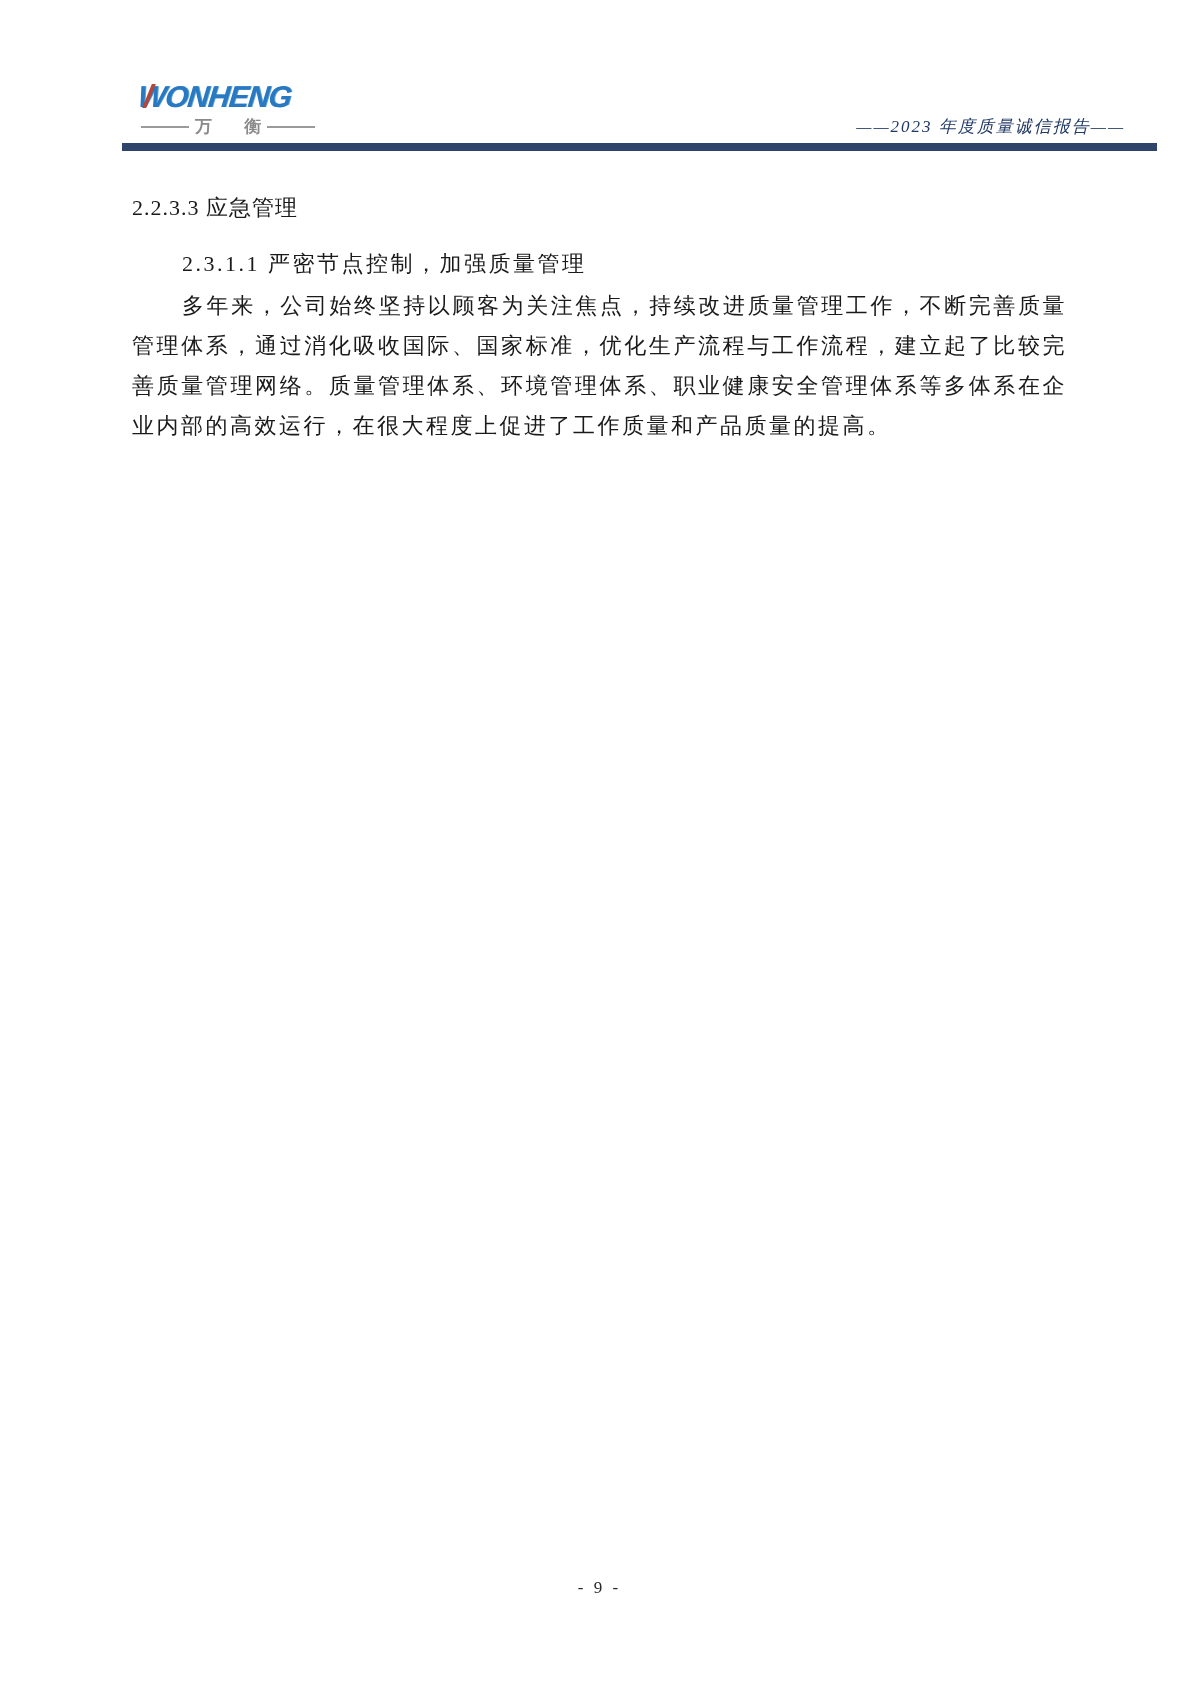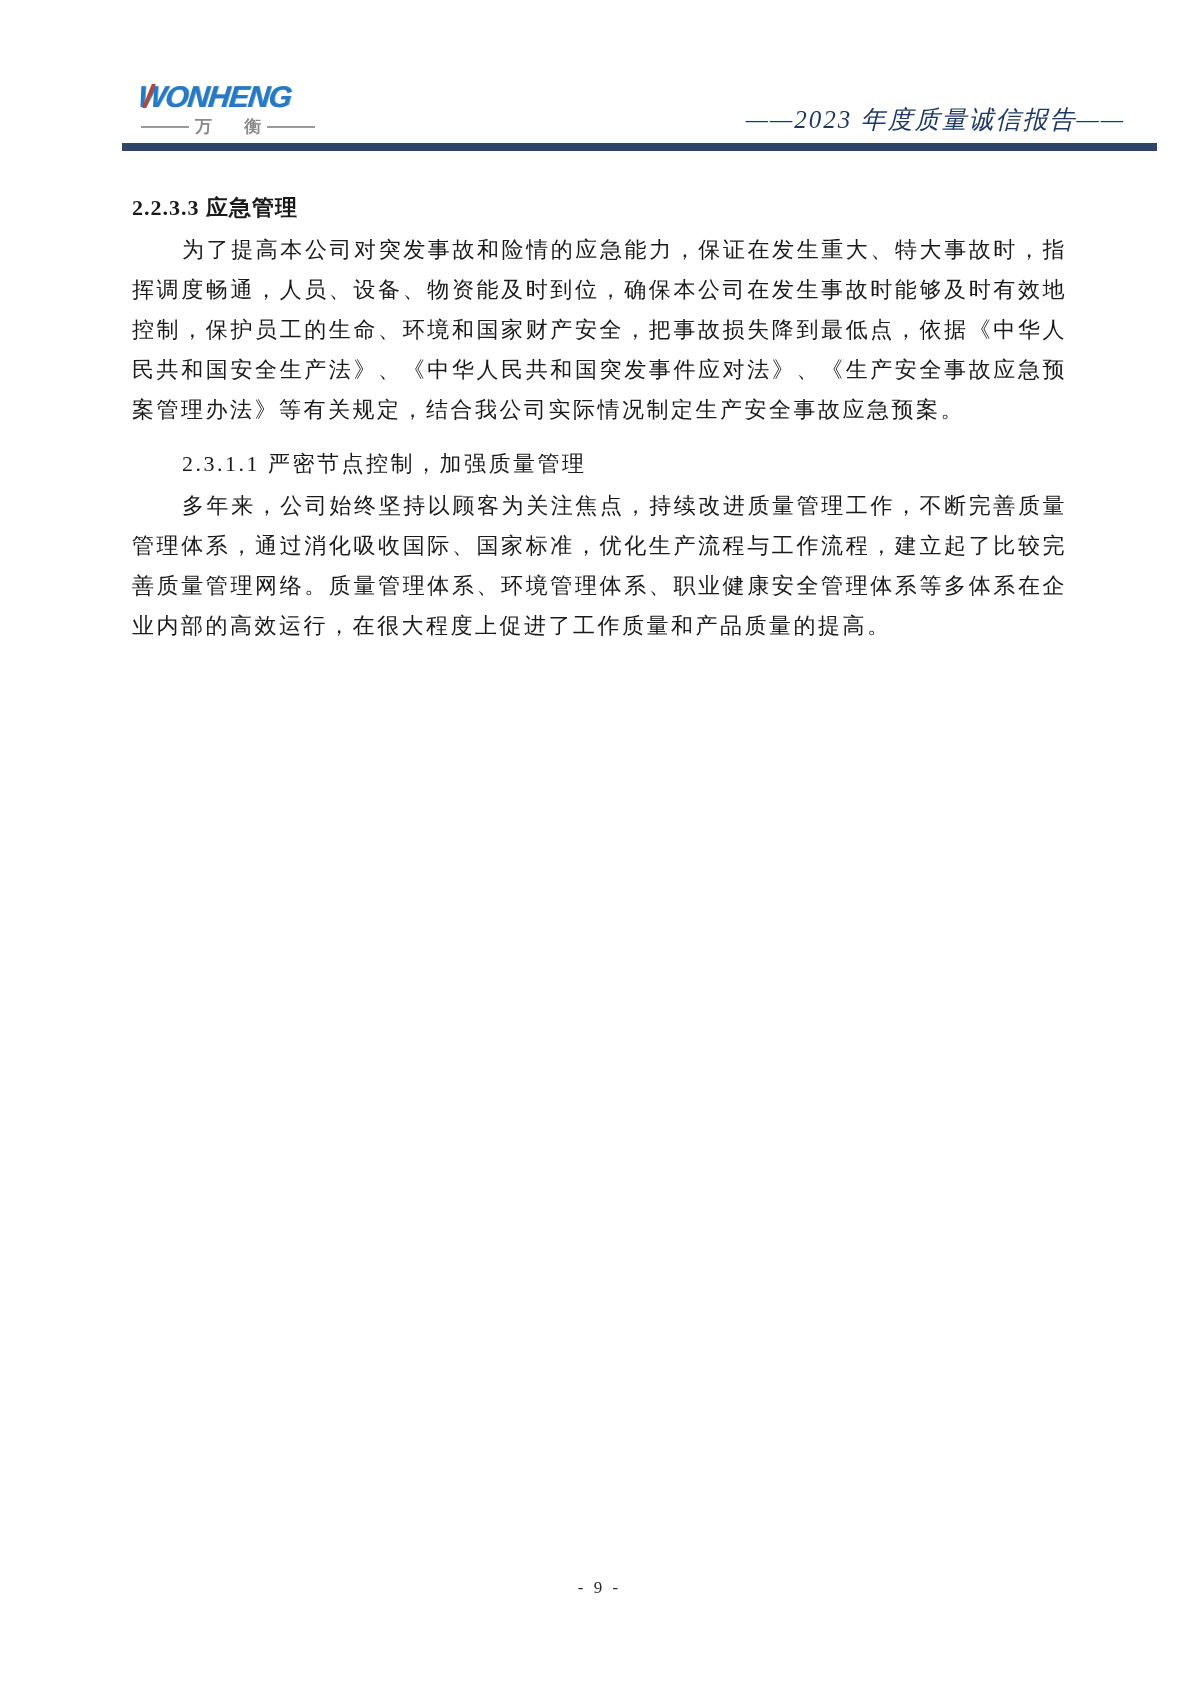--- a/index.html
+++ b/index.html
@@ -36,23 +36,23 @@
     display:flex;align-items:center;justify-content:center;
     color:#8a8a8a;
     font-size:17px;font-weight:bold;
     letter-spacing:14px;
     white-space:nowrap;
   }
   .logo-sub .rule{flex:0 0 48px;height:2px;background:#9a9a9a;}
   .logo-sub .rule.left{margin-right:6px;}
   .logo-sub .rule.right{margin-left:-8px;}
   .report-title{
-    position:absolute;top:103px;right:74px;
+    position:absolute;top:115px;right:74px;
     font-style:italic;
-    font-size:25px;
+    font-size:17px;
     letter-spacing:2px;
     color:#1f3864;
     white-space:nowrap;
   }
   .header-bar{
     position:absolute;left:122px;top:143px;
     width:1035px;height:8px;
     background:#2e4468;
   }
 
@@ -63,21 +63,21 @@
     text-align:justify;
     text-justify:inter-character;
   }
   .para{
     margin:0;
     text-indent:50px;
     letter-spacing:2.5px;
   }
   .h-level3{
     margin:12px 0 0 0;
-    font-size:22px;font-weight:bold;
+    font-size:22px;font-weight:normal;
     line-height:44px;
     letter-spacing:1px;
   }
   .h-level2{
     margin:90px 0 0 0;
     font-size:23px;font-weight:bold;
     line-height:46px;
     letter-spacing:1px;
   }
   .h-level3b{
@@ -120,21 +120,20 @@
 
   <div class="report-title">——2023 年度质量诚信报告——</div>
 
   <div class="header-bar"></div>
 
   <div class="content">
 
 
     <h3 class="h-level3">2.2.3.3 应急管理</h3>
 
-    <p class="para">为了提高本公司对突发事故和险情的应急能力，保证在发生重大、特大事故时，指挥调度畅通，人员、设备、物资能及时到位，确保本公司在发生事故时能够及时有效地控制，保护员工的生命、环境和国家财产安全，把事故损失降到最低点，依据《中华人民共和国安全生产法》、《中华人民共和国突发事件应对法》、《生产安全事故应急预案管理办法》等有关规定，结合我公司实际情况制定生产安全事故应急预案。</p>
 
 
 
 
     <p class="h-level4">2.3.1.1 严密节点控制，加强质量管理</p>
 
     <p class="para">多年来，公司始终坚持以顾客为关注焦点，持续改进质量管理工作，不断完善质量管理体系，通过消化吸收国际、国家标准，优化生产流程与工作流程，建立起了比较完善质量管理网络。质量管理体系、环境管理体系、职业健康安全管理体系等多体系在企业内部的高效运行，在很大程度上促进了工作质量和产品质量的提高。</p>
 
 
 

